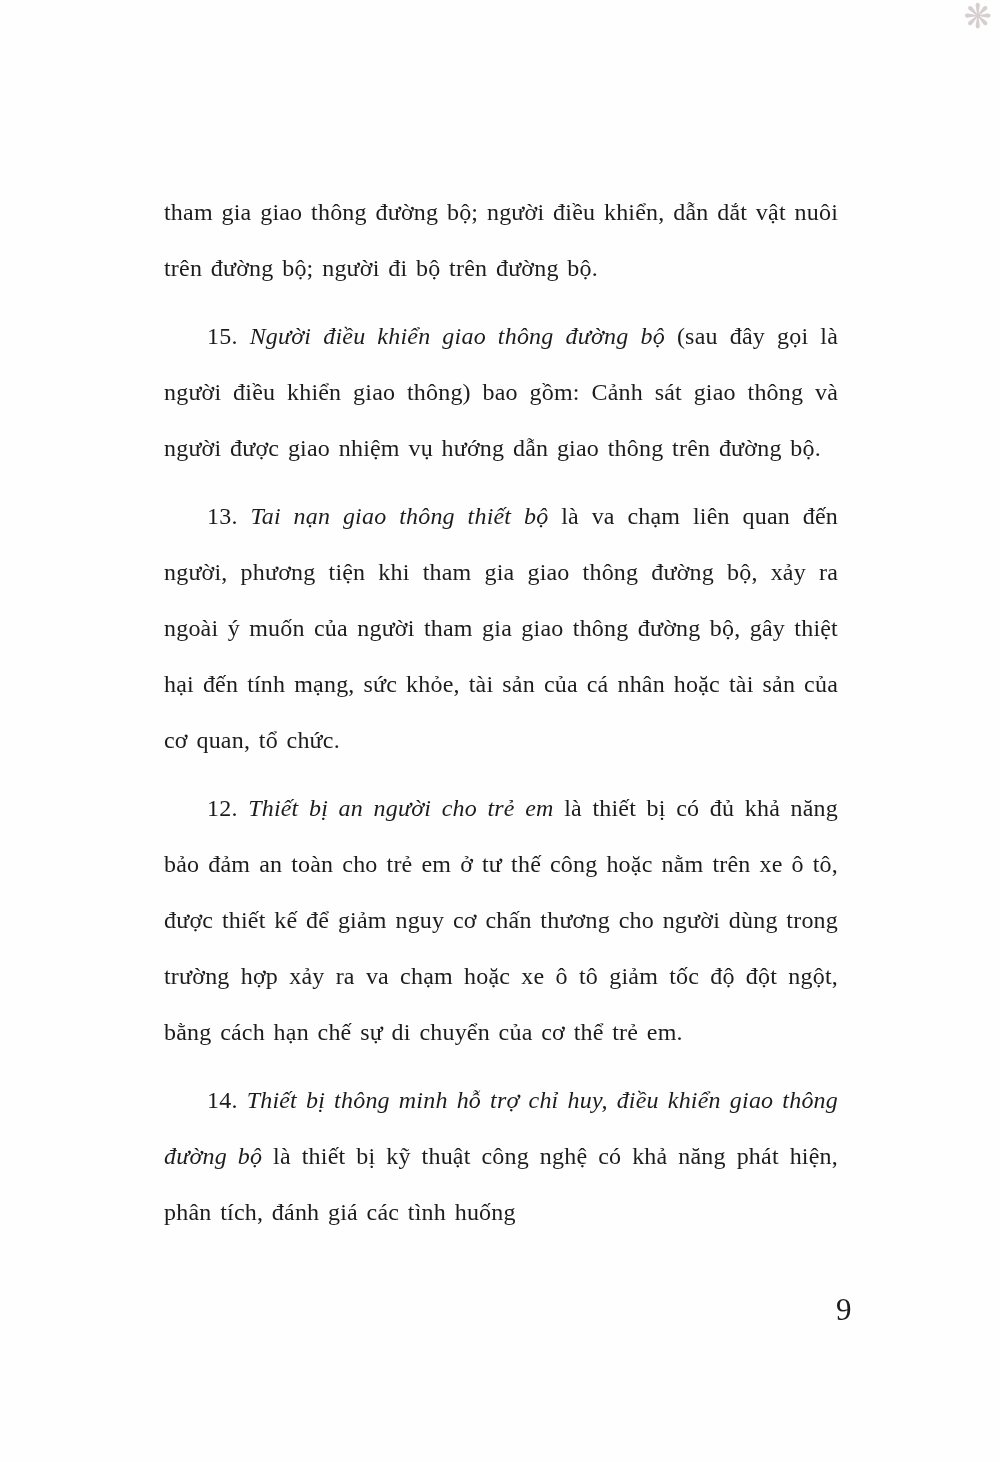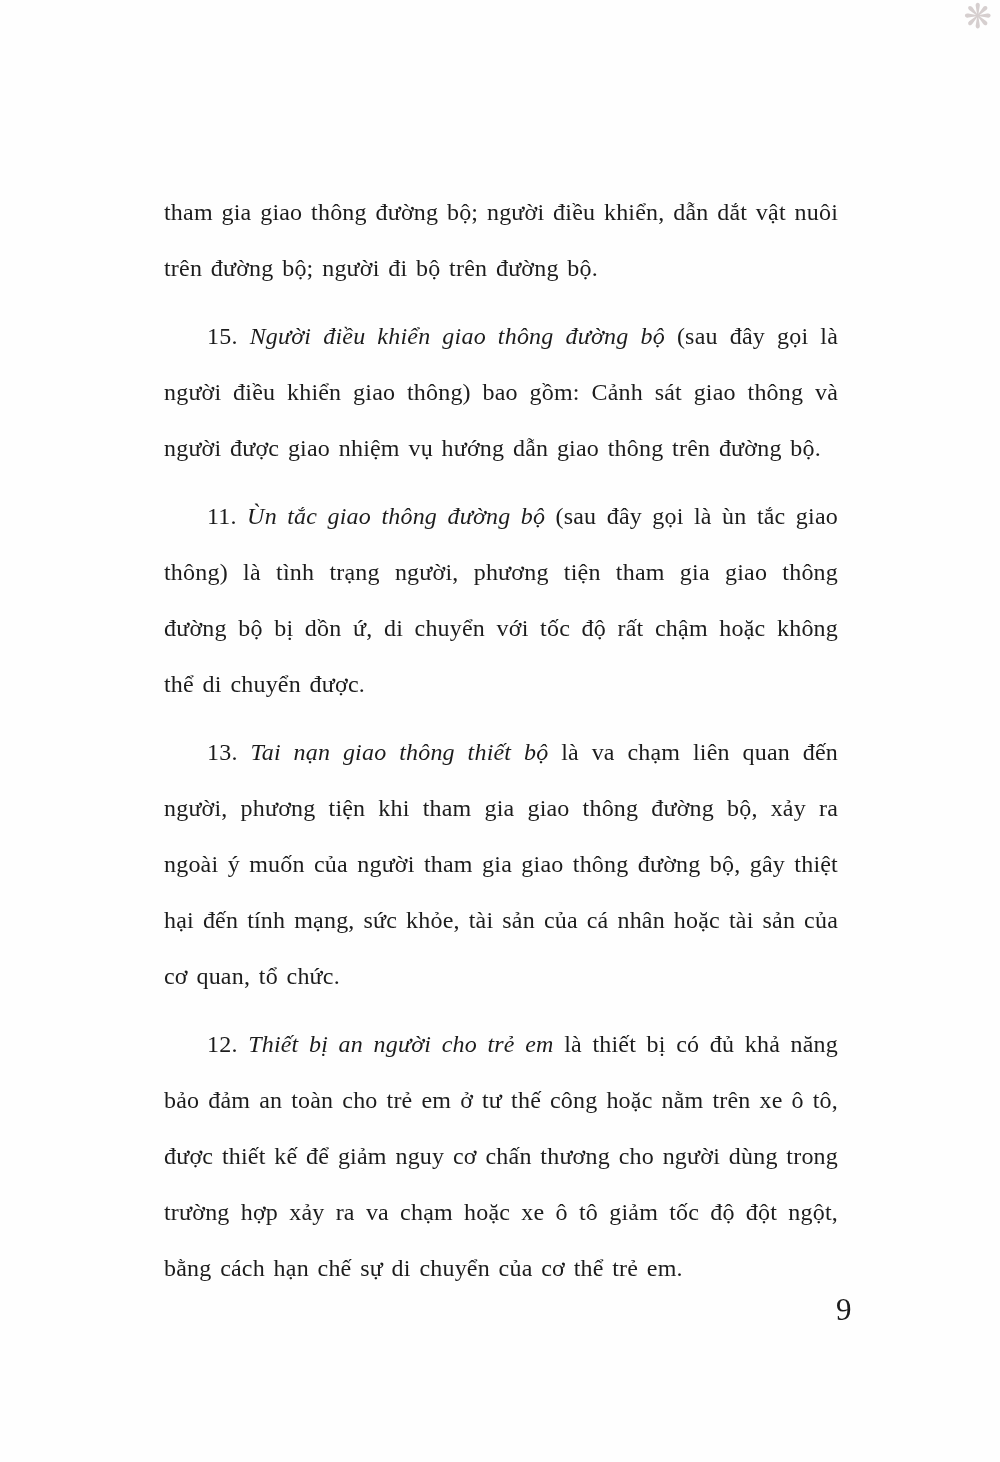--- a/index.html
+++ b/index.html
@@ -67,24 +67,24 @@
 
   <div class="ornament">❋</div>
 
   <div class="text-block">
 
     <p><span>tham gia giao thông đường bộ; người điều khiển, dẫn dắt vật nuôi trên đường bộ; người đi bộ trên đường bộ.</span></p>
 
 
     <p class="indent"><span>15. </span><span class="seg-italic">Người điều khiển giao thông đường bộ</span><span> (sau đây gọi là người điều khiển giao thông) bao gồm: Cảnh sát giao thông và người được giao nhiệm vụ hướng dẫn giao thông trên đường bộ.</span></p>
 
-    <p class="indent"><span>11. </span><span class="seg-italic">Ùn tắc giao thông đường bộ</span><span> (sau đây gọi là ùn tắc giao thông) là tình trạng người, phương tiện tham gia giao thông đường bộ bị dồn ứ, di chuyển với tốc độ rất chậm hoặc không thể di chuyển được.</span></p>
 
     <p class="indent"><span>13. </span><span class="seg-italic">Tai nạn giao thông thiết bộ</span><span> là va chạm liên quan đến người, phương tiện khi tham gia giao thông đường bộ, xảy ra ngoài ý muốn của người tham gia giao thông đường bộ, gây thiệt hại đến tính mạng, sức khỏe, tài sản của cá nhân hoặc tài sản của cơ quan, tổ chức.</span></p>
 
     <p class="indent"><span>12. </span><span class="seg-italic">Thiết bị an người cho trẻ em</span><span> là thiết bị có đủ khả năng bảo đảm an toàn cho trẻ em ở tư thế công hoặc nằm trên xe ô tô, được thiết kế để giảm nguy cơ chấn thương cho người dùng trong trường hợp xảy ra va chạm hoặc xe ô tô giảm tốc độ đột ngột, bằng cách hạn chế sự di chuyển của cơ thể trẻ em.</span></p>
 
+    <p class="indent"><span>14. </span><span class="seg-italic">Thiết bị thông minh hỗ trợ chỉ huy, điều khiển giao thông đường bộ</span><span> là thiết bị kỹ thuật công nghệ có khả năng phát hiện, phân tích, đánh giá các tình huống</span></p>
 
   </div>
 
   <div class="page-number">9</div>
 
 </div>
 
 </body></html>

